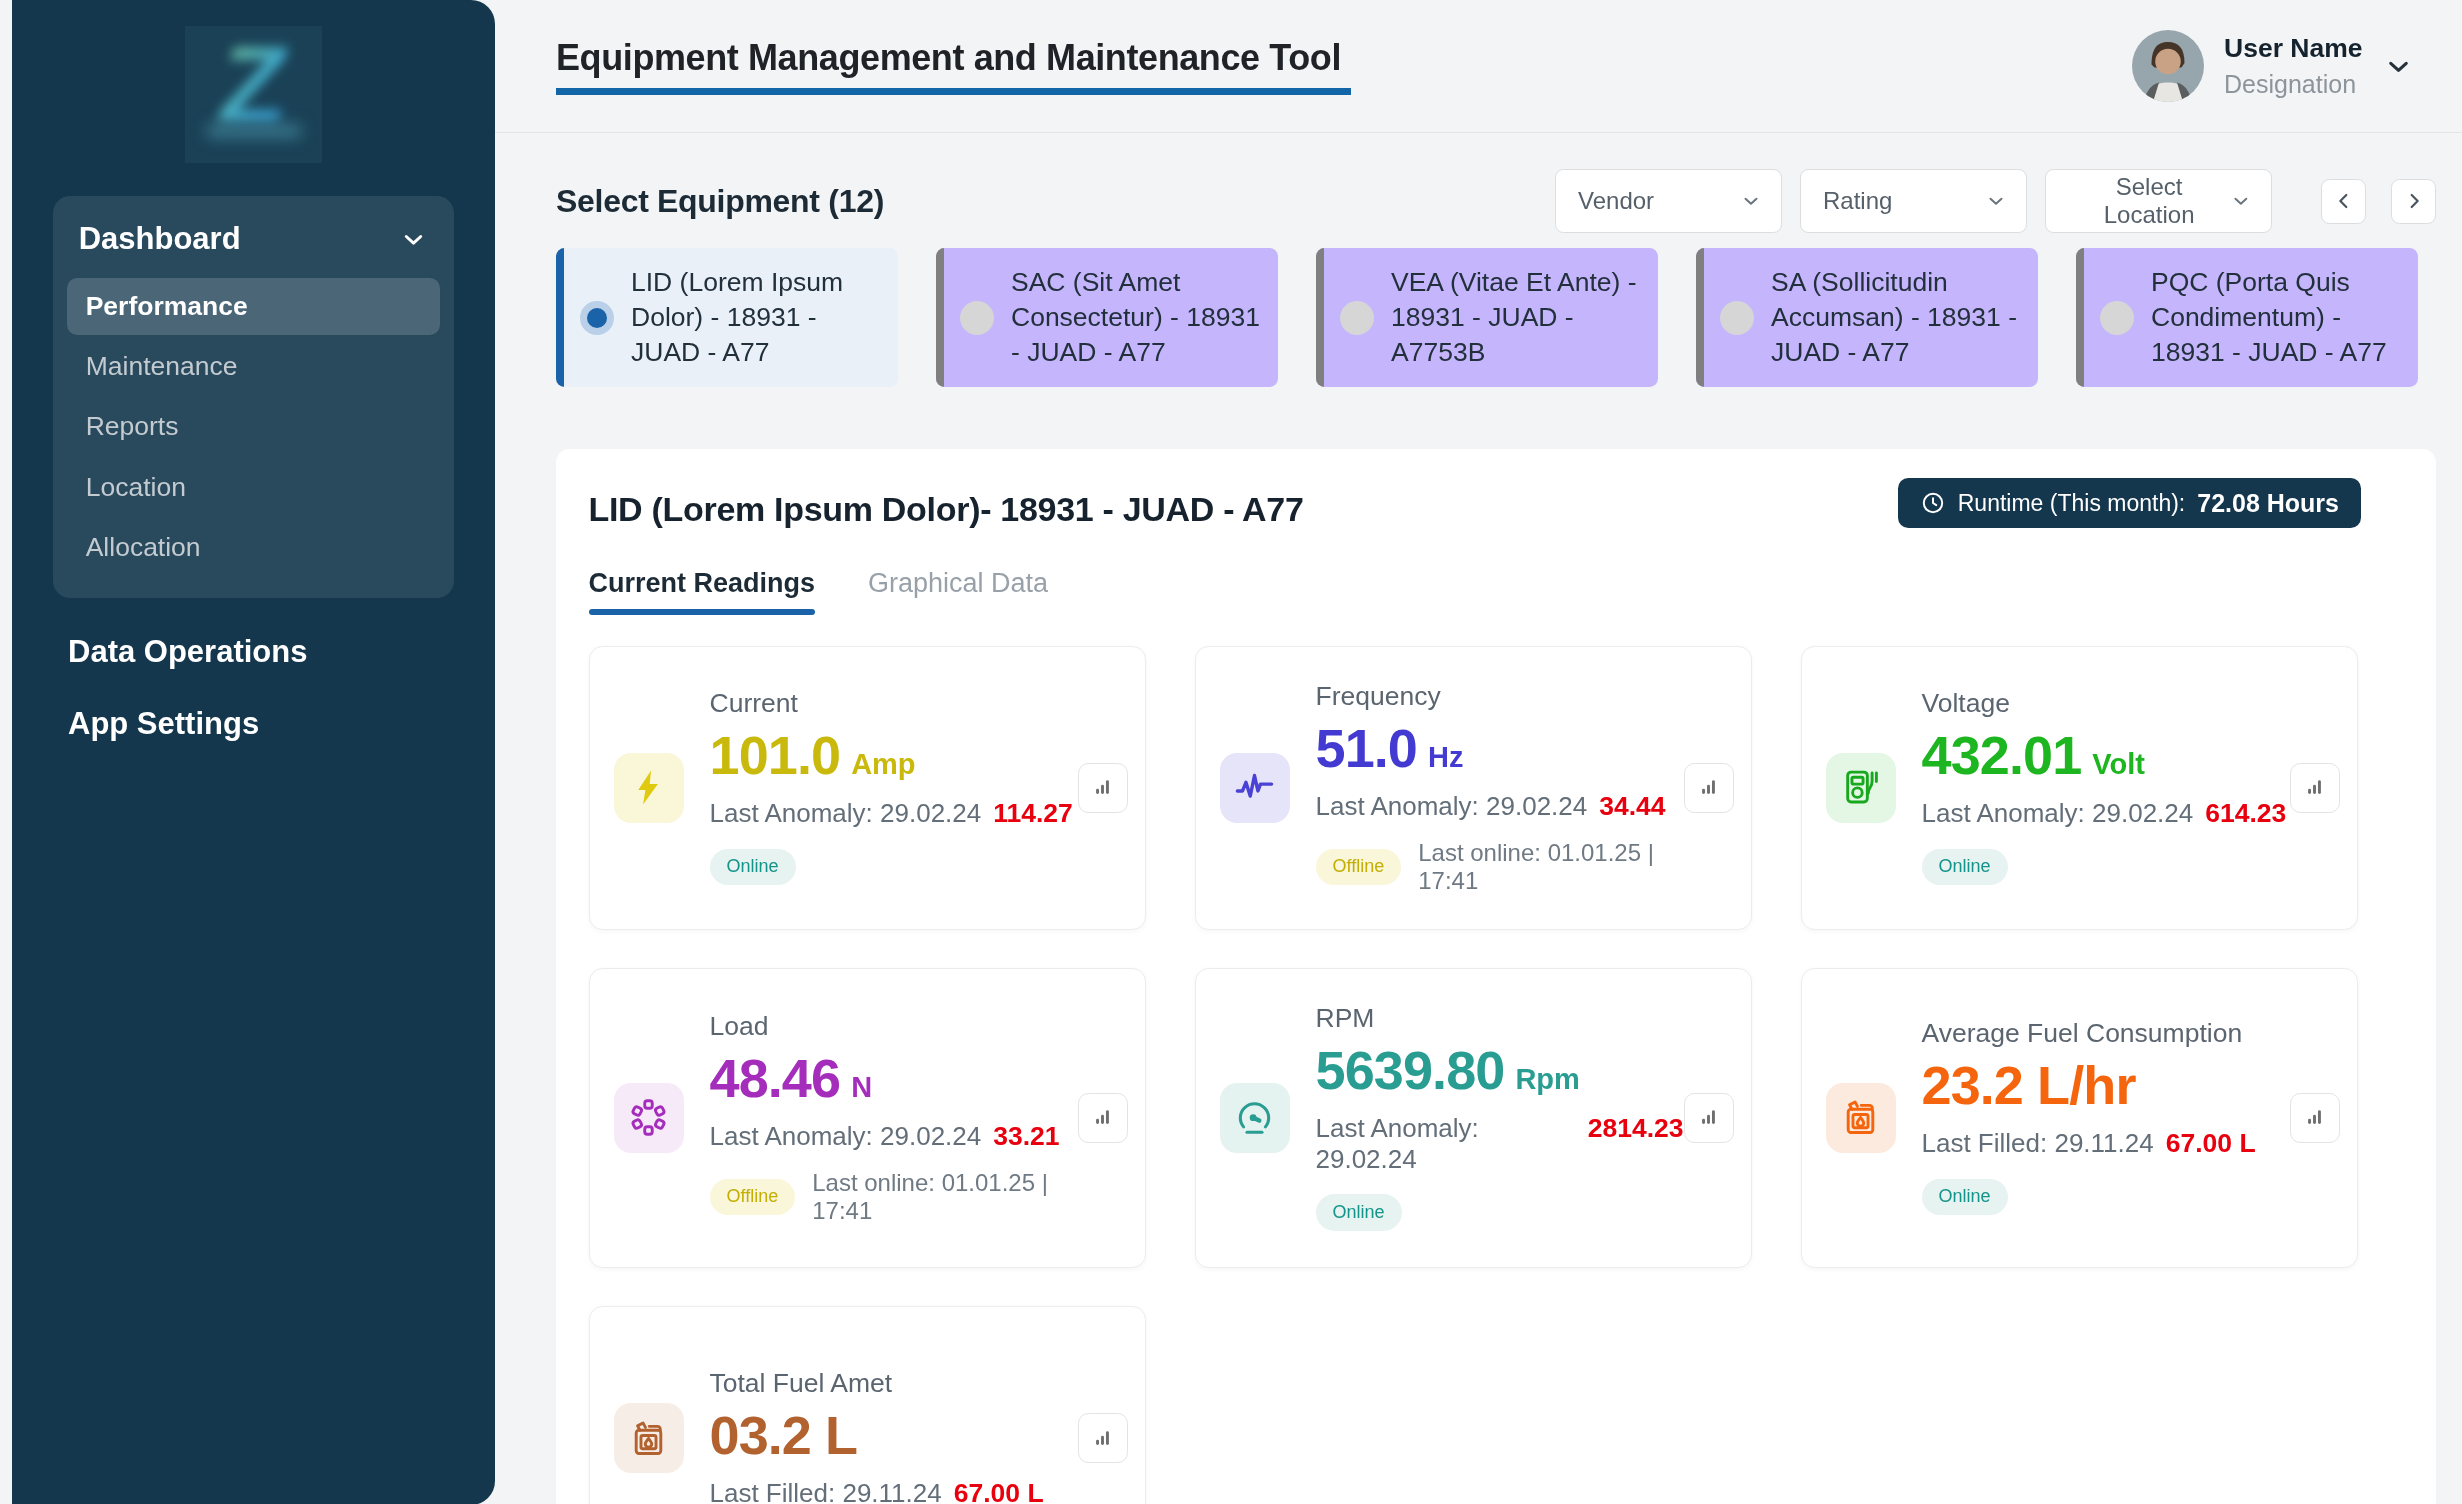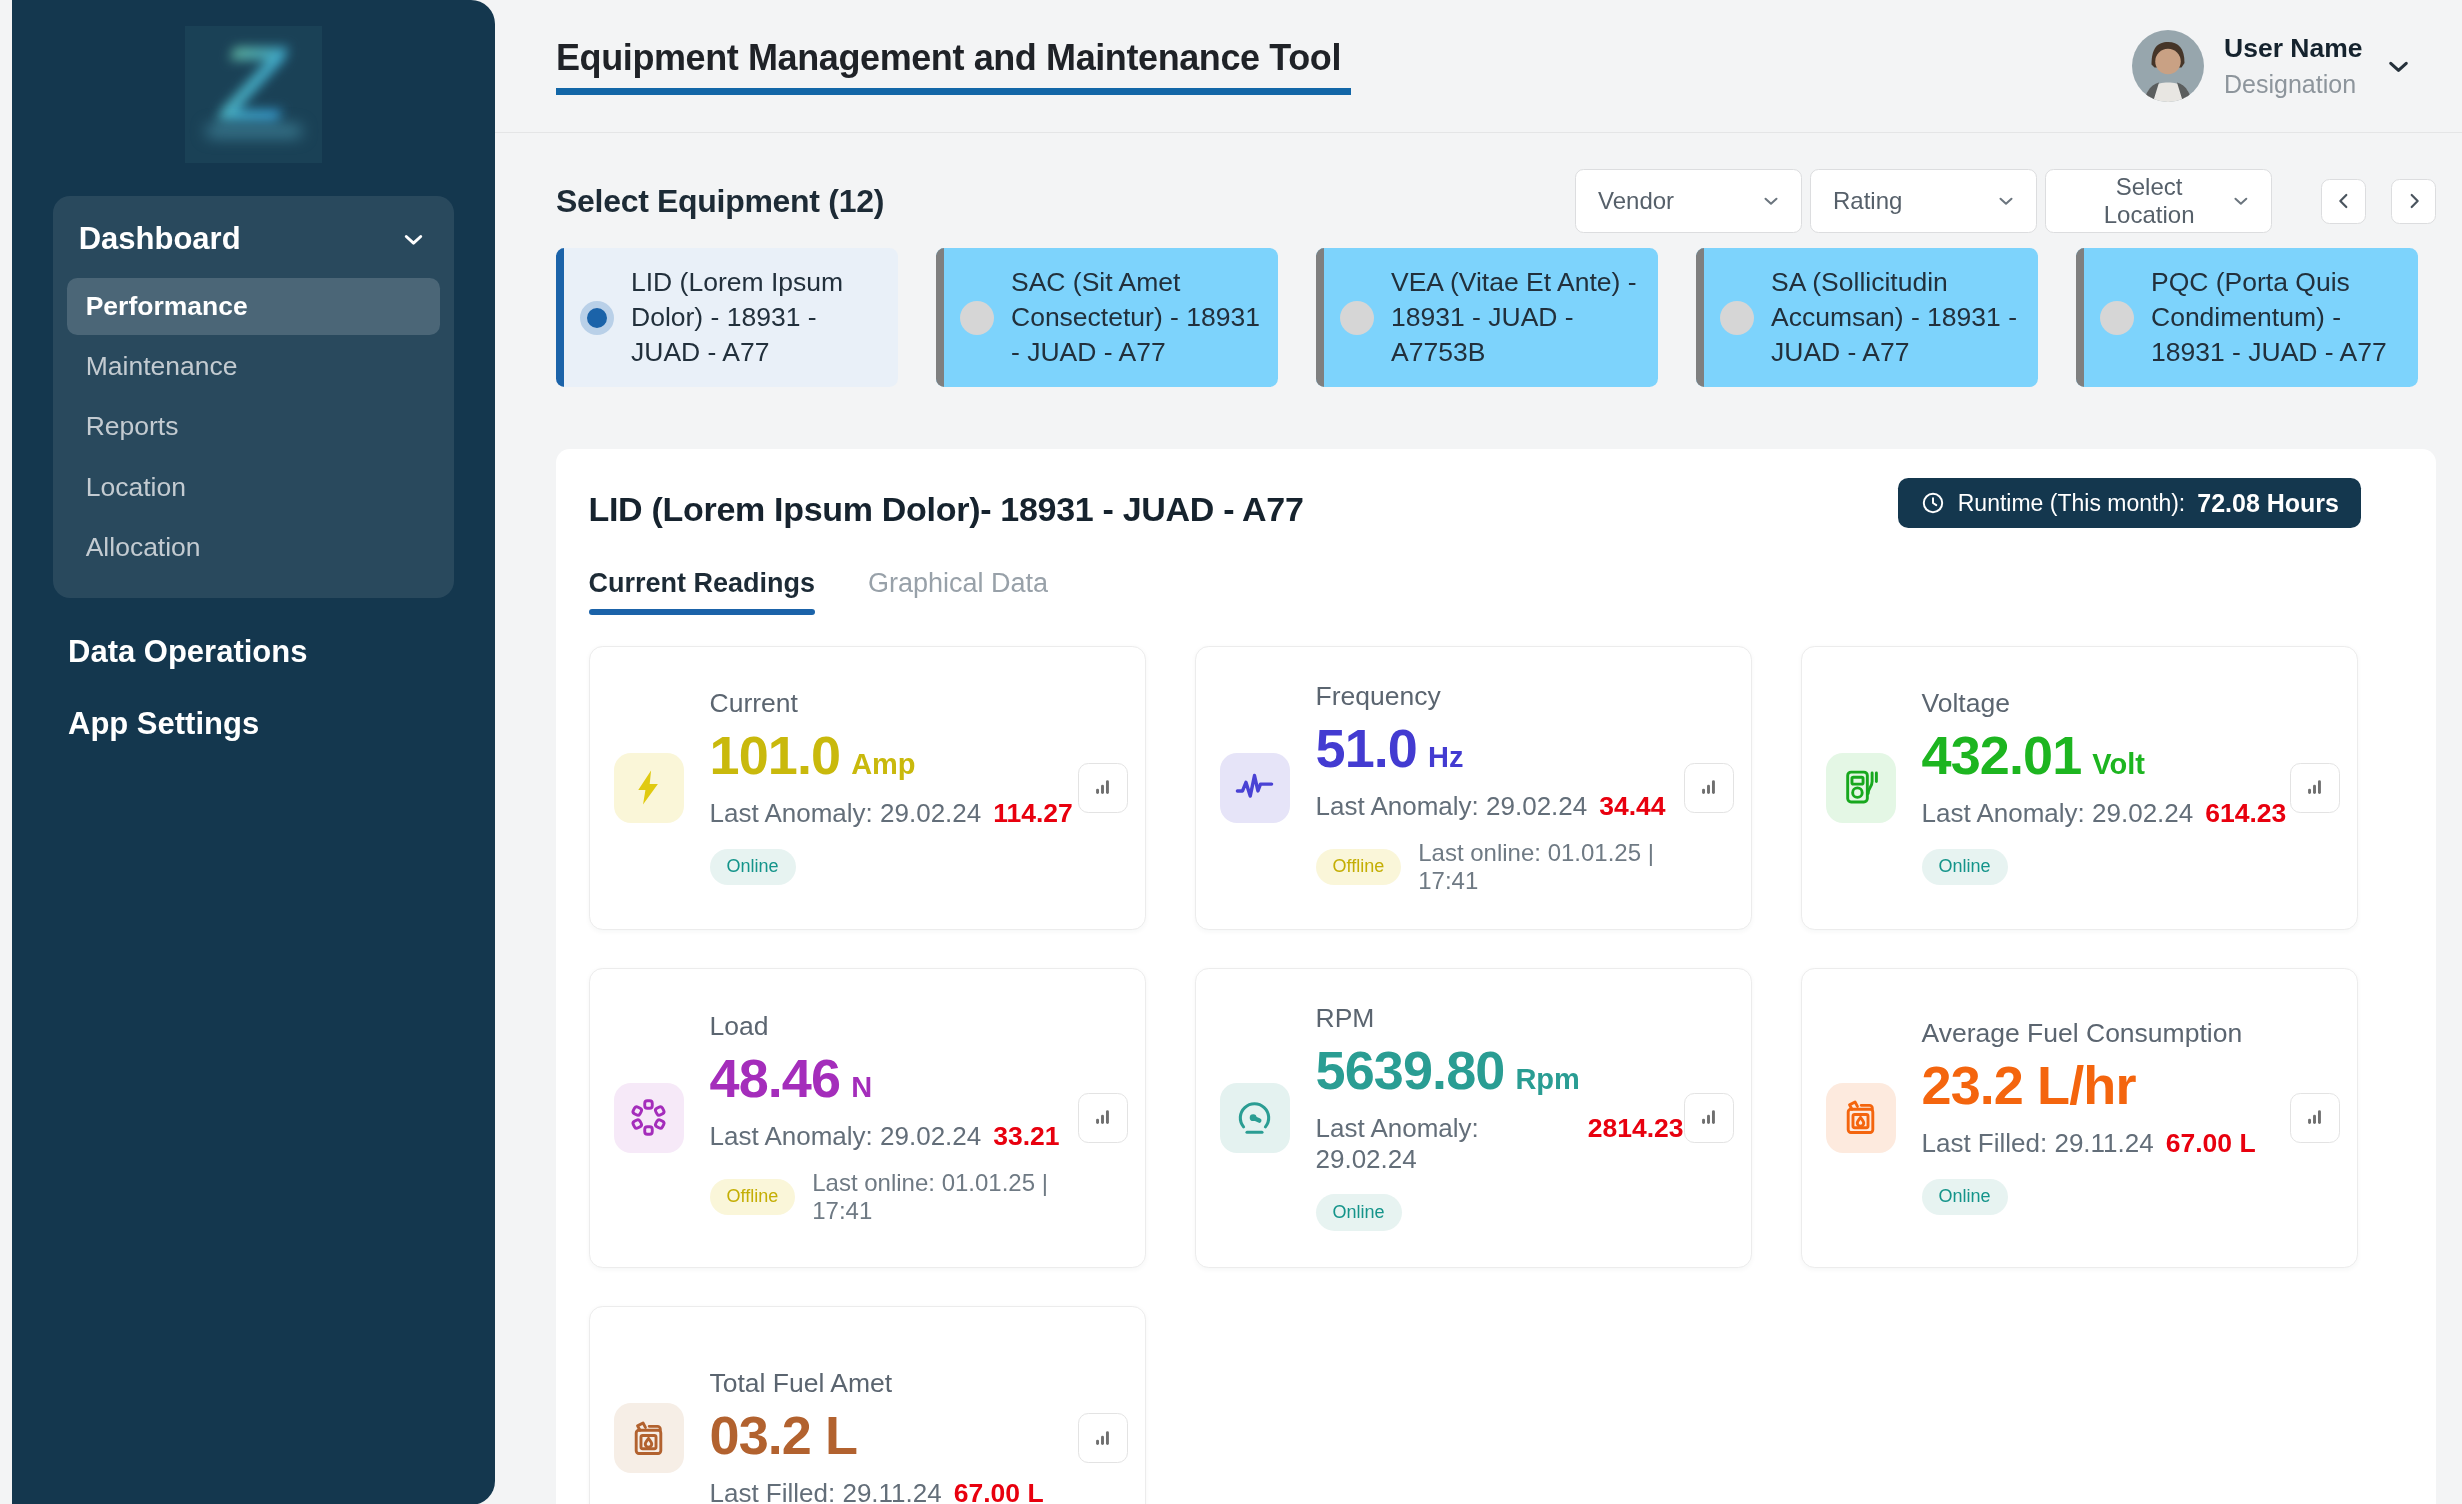--- a/index.html
+++ b/index.html
@@ -40,33 +40,33 @@
   .avatar { width:72px; height:72px; border-radius:50%; overflow:hidden; flex:none; }
   .user-texts .u-name { font-size:26.5px; font-weight:bold; color:#15232e; }
   .user-texts .u-desig { font-size:25px; color:#8d959c; margin-top:5.1px; }
   .user-block > svg { width:31px; height:31px; stroke:#25313b; }
 
   .content { padding:0 26px 0 73px; }
 
   
   .toolbar { margin-top:36px; display:flex; align-items:center; }
   .select-heading { font-size:32px; font-weight:bold; color:#1d2b36; letter-spacing:-0.3px; }
-  .filters { margin-left:auto; display:flex; gap:8px; }
+  .filters { margin-left:auto; display:flex; gap:18px; }
   .filter-btn { width:227px; height:64px; background:#fff; border:1.7px solid #dcdddf;
     border-radius:8.5px; display:flex; align-items:center; justify-content:space-between;
     padding:0 19px 0 22px; font-size:24px; color:#56606a; cursor:pointer; }
   .filter-btn svg { width:22px; height:22px; stroke:#6b757e; }
   .pager { display:flex; gap:25px; margin-left:49px; }
   .pager-btn { width:45px; height:45px; background:#fff; border:1.7px solid #dcdddf;
     border-radius:8.5px; display:flex; align-items:center; justify-content:center; cursor:pointer; }
   .pager-btn svg { width:22px; height:22px; stroke:#4a545e; }
 
   
   .eq-row { margin-top:15.4px; display:flex; gap:38px; }
-  .eq-card { position:relative; width:342px; height:139px; background:#7dd3fc;
+  .eq-card { position:relative; width:342px; height:139px; background:#c4b5fd;
     border-radius:8.5px; overflow:hidden; display:flex; align-items:center; cursor:pointer; flex:none; }
   .eq-card .bar { position:absolute; left:0; top:0; bottom:0; width:7.7px; background:#7f7f7f; }
   .eq-card .radio { width:34px; height:34px; border-radius:50%; background:#d6d6d6;
     margin-left:24px; flex:none; }
   .eq-card.active { background:#e9f0f8; }
   .eq-card.active .bar { background:#1b63a9; }
   .eq-card.active .radio { background:#1b63a9; border:7.7px solid #b9d0e8; }
   .eq-label { font-size:26.5px; line-height:35px; font-weight:500; color:#22303c;
     margin:0 13.7px 0 17px; }
 

